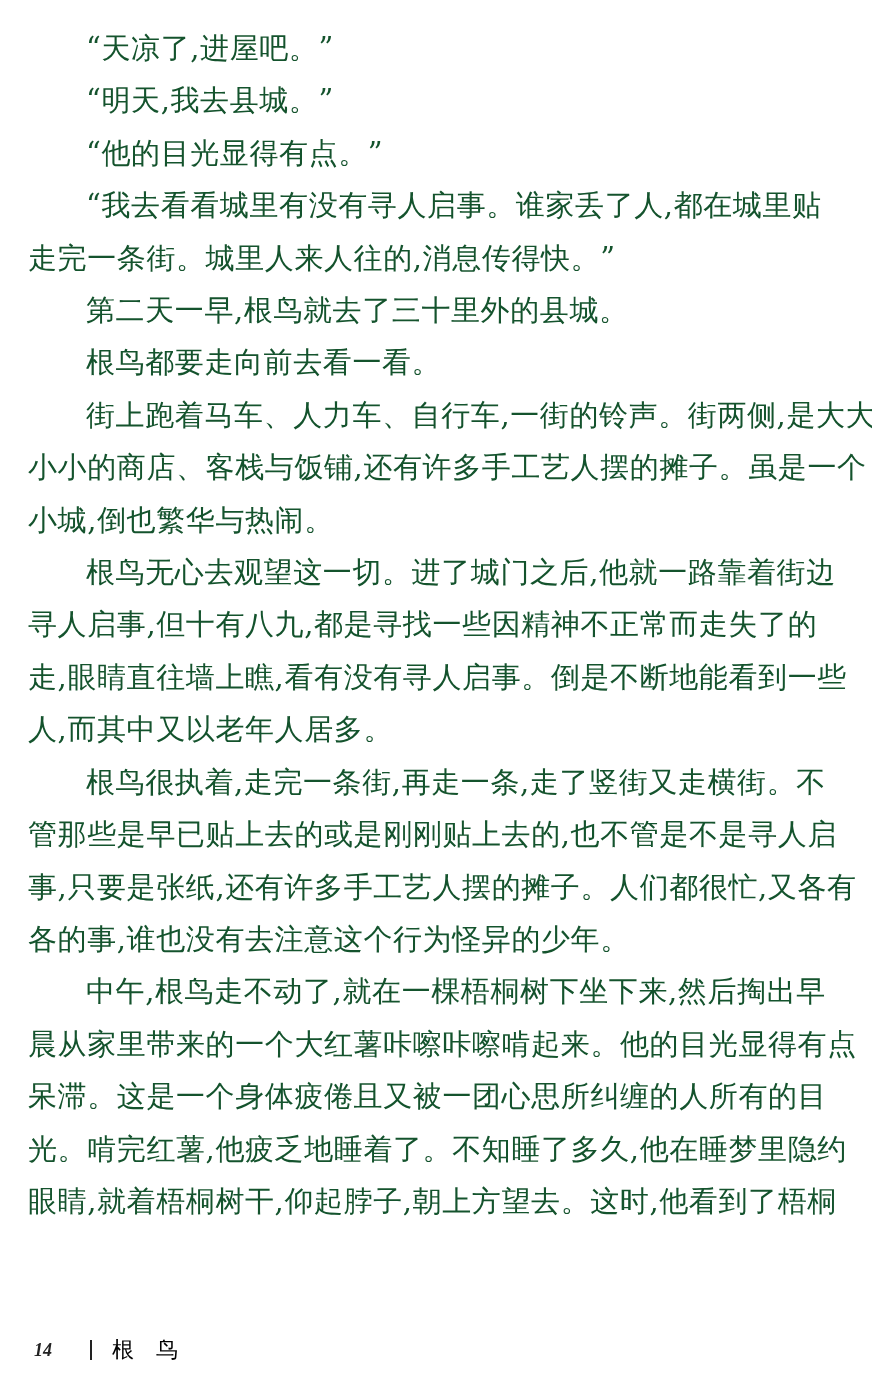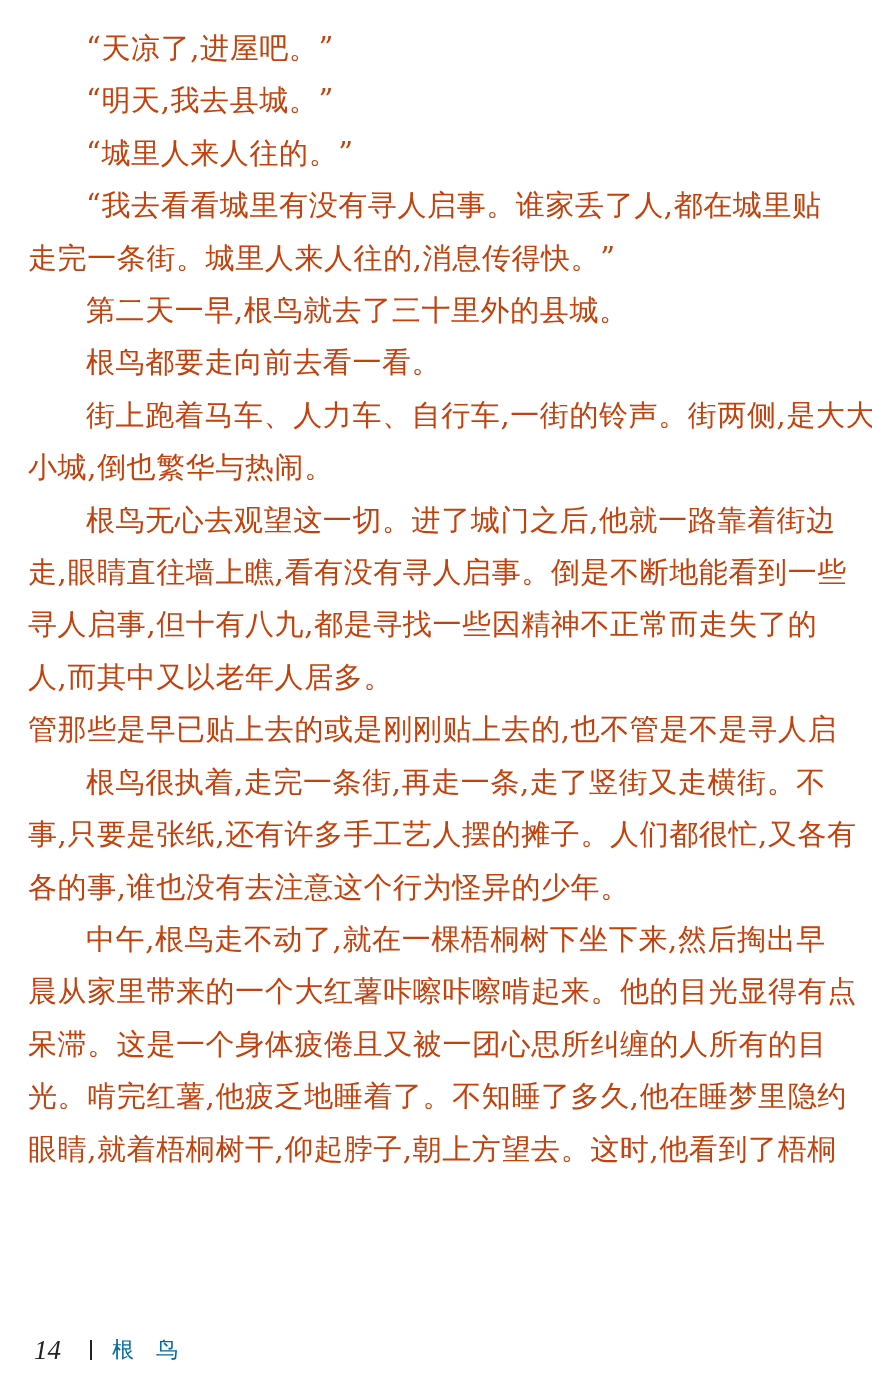--- a/index.html
+++ b/index.html
@@ -1,73 +1,74 @@
 <!DOCTYPE html>
 <html><head>
 <meta charset="utf-8">
 <style>
   html, body { margin: 0; padding: 0; background: #ffffff; }
   body { width: 872px; height: 1391px; position: relative; overflow: hidden; }
   .page {
     position: absolute; left: 28px; top: 22px; width: 816px;
     font-family: "DejaVu Serif", "Liberation Serif", serif;
-    color: #c2410c; font-size: 29px; line-height: 52.4px;
+    color: #14532d; font-size: 29px; line-height: 52.4px;
     letter-spacing: 0.6px;
   }
   .para { margin: 0; text-indent: 58px; text-align: justify; }
   .line { display: block; white-space: nowrap; }
   .footer {
     position: absolute; left: 34px; top: 1330px; height: 40px;
     display: flex; align-items: center; color: #222;
   }
   .page-num {
     font-family: "Liberation Serif", serif; font-style: italic;
-    font-size: 27px; width: 50px;
+    font-size: 18px; width: 50px; font-weight: bold;
   }
   .sep { width: 2px; height: 20px; background: #222; margin: 0 20px 0 6px; }
   .running-title {
-    font-family: "DejaVu Sans", sans-serif; font-size: 22px; letter-spacing: 22px; color: #0369a1;
+    font-family: "DejaVu Sans", sans-serif; font-size: 22px; letter-spacing: 22px; color: #000000;
   }
 </style>
 </head>
 <body>
 
 <div class="page">
   <p class="para">
       <span class="line">“天凉了,进屋吧。”</span>
     </p>
   <p class="para">
       <span class="line">“明天,我去县城。”</span>
     </p>
   <p class="para">
-      <span class="line">“城里人来人往的。”</span>
+      <span class="line">“他的目光显得有点。”</span>
     </p>
   <p class="para">
       <span class="line">“我去看看城里有没有寻人启事。谁家丢了人,都在城里贴</span>
       <span class="line" style="text-indent:0">走完一条街。城里人来人往的,消息传得快。”</span>
     </p>
   <p class="para">
       <span class="line">第二天一早,根鸟就去了三十里外的县城。</span>
     </p>
   <p class="para">
       <span class="line">根鸟都要走向前去看一看。</span>
     </p>
   <p class="para">
       <span class="line">街上跑着马车、人力车、自行车,一街的铃声。街两侧,是大大</span>
+      <span class="line" style="text-indent:0">小小的商店、客栈与饭铺,还有许多手工艺人摆的摊子。虽是一个</span>
       <span class="line" style="text-indent:0">小城,倒也繁华与热闹。</span>
     </p>
   <p class="para">
       <span class="line">根鸟无心去观望这一切。进了城门之后,他就一路靠着街边</span>
+      <span class="line" style="text-indent:0">寻人启事,但十有八九,都是寻找一些因精神不正常而走失了的</span>
       <span class="line" style="text-indent:0">走,眼睛直往墙上瞧,看有没有寻人启事。倒是不断地能看到一些</span>
-      <span class="line" style="text-indent:0">寻人启事,但十有八九,都是寻找一些因精神不正常而走失了的</span>
       <span class="line" style="text-indent:0">人,而其中又以老年人居多。</span>
     </p>
   <p class="para">
+      <span class="line">根鸟很执着,走完一条街,再走一条,走了竖街又走横街。不</span>
       <span class="line" style="text-indent:0">管那些是早已贴上去的或是刚刚贴上去的,也不管是不是寻人启</span>
-      <span class="line">根鸟很执着,走完一条街,再走一条,走了竖街又走横街。不</span>
       <span class="line" style="text-indent:0">事,只要是张纸,还有许多手工艺人摆的摊子。人们都很忙,又各有</span>
       <span class="line" style="text-indent:0">各的事,谁也没有去注意这个行为怪异的少年。</span>
     </p>
   <p class="para">
       <span class="line">中午,根鸟走不动了,就在一棵梧桐树下坐下来,然后掏出早</span>
       <span class="line" style="text-indent:0">晨从家里带来的一个大红薯咔嚓咔嚓啃起来。他的目光显得有点</span>
       <span class="line" style="text-indent:0">呆滞。这是一个身体疲倦且又被一团心思所纠缠的人所有的目</span>
       <span class="line" style="text-indent:0">光。啃完红薯,他疲乏地睡着了。不知睡了多久,他在睡梦里隐约</span>
       <span class="line" style="text-indent:0">眼睛,就着梧桐树干,仰起脖子,朝上方望去。这时,他看到了梧桐</span>
     </p>

